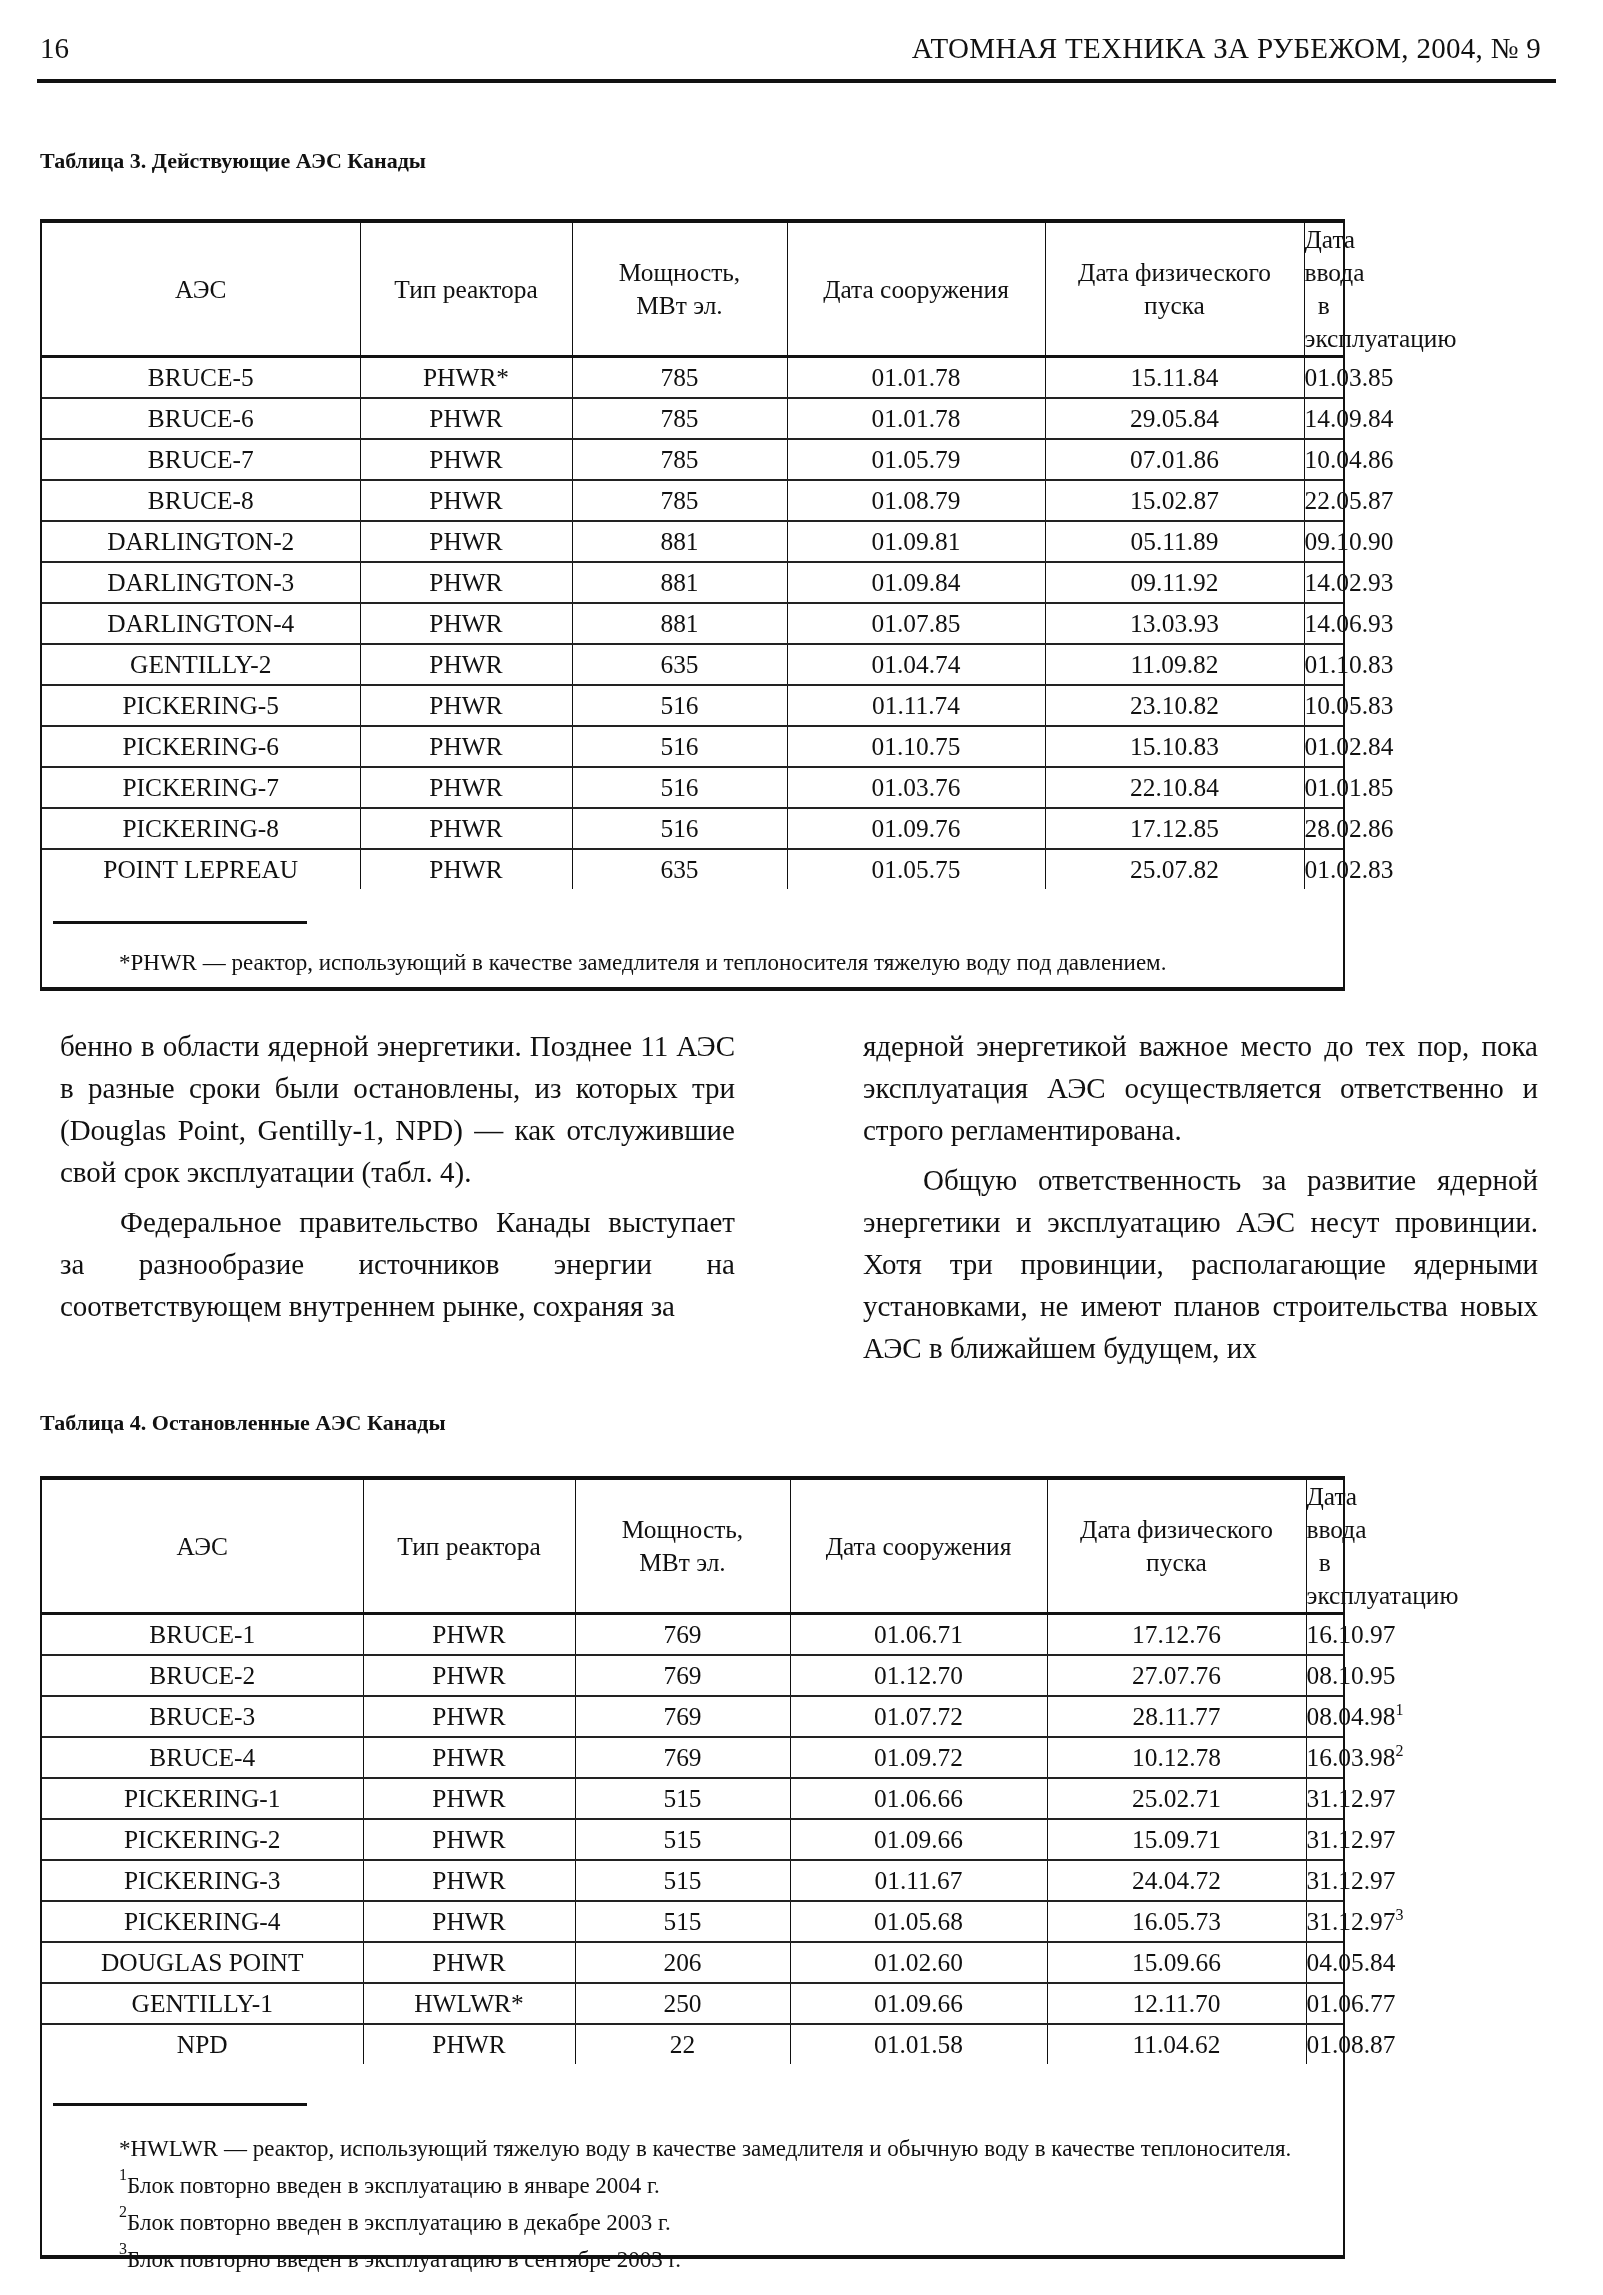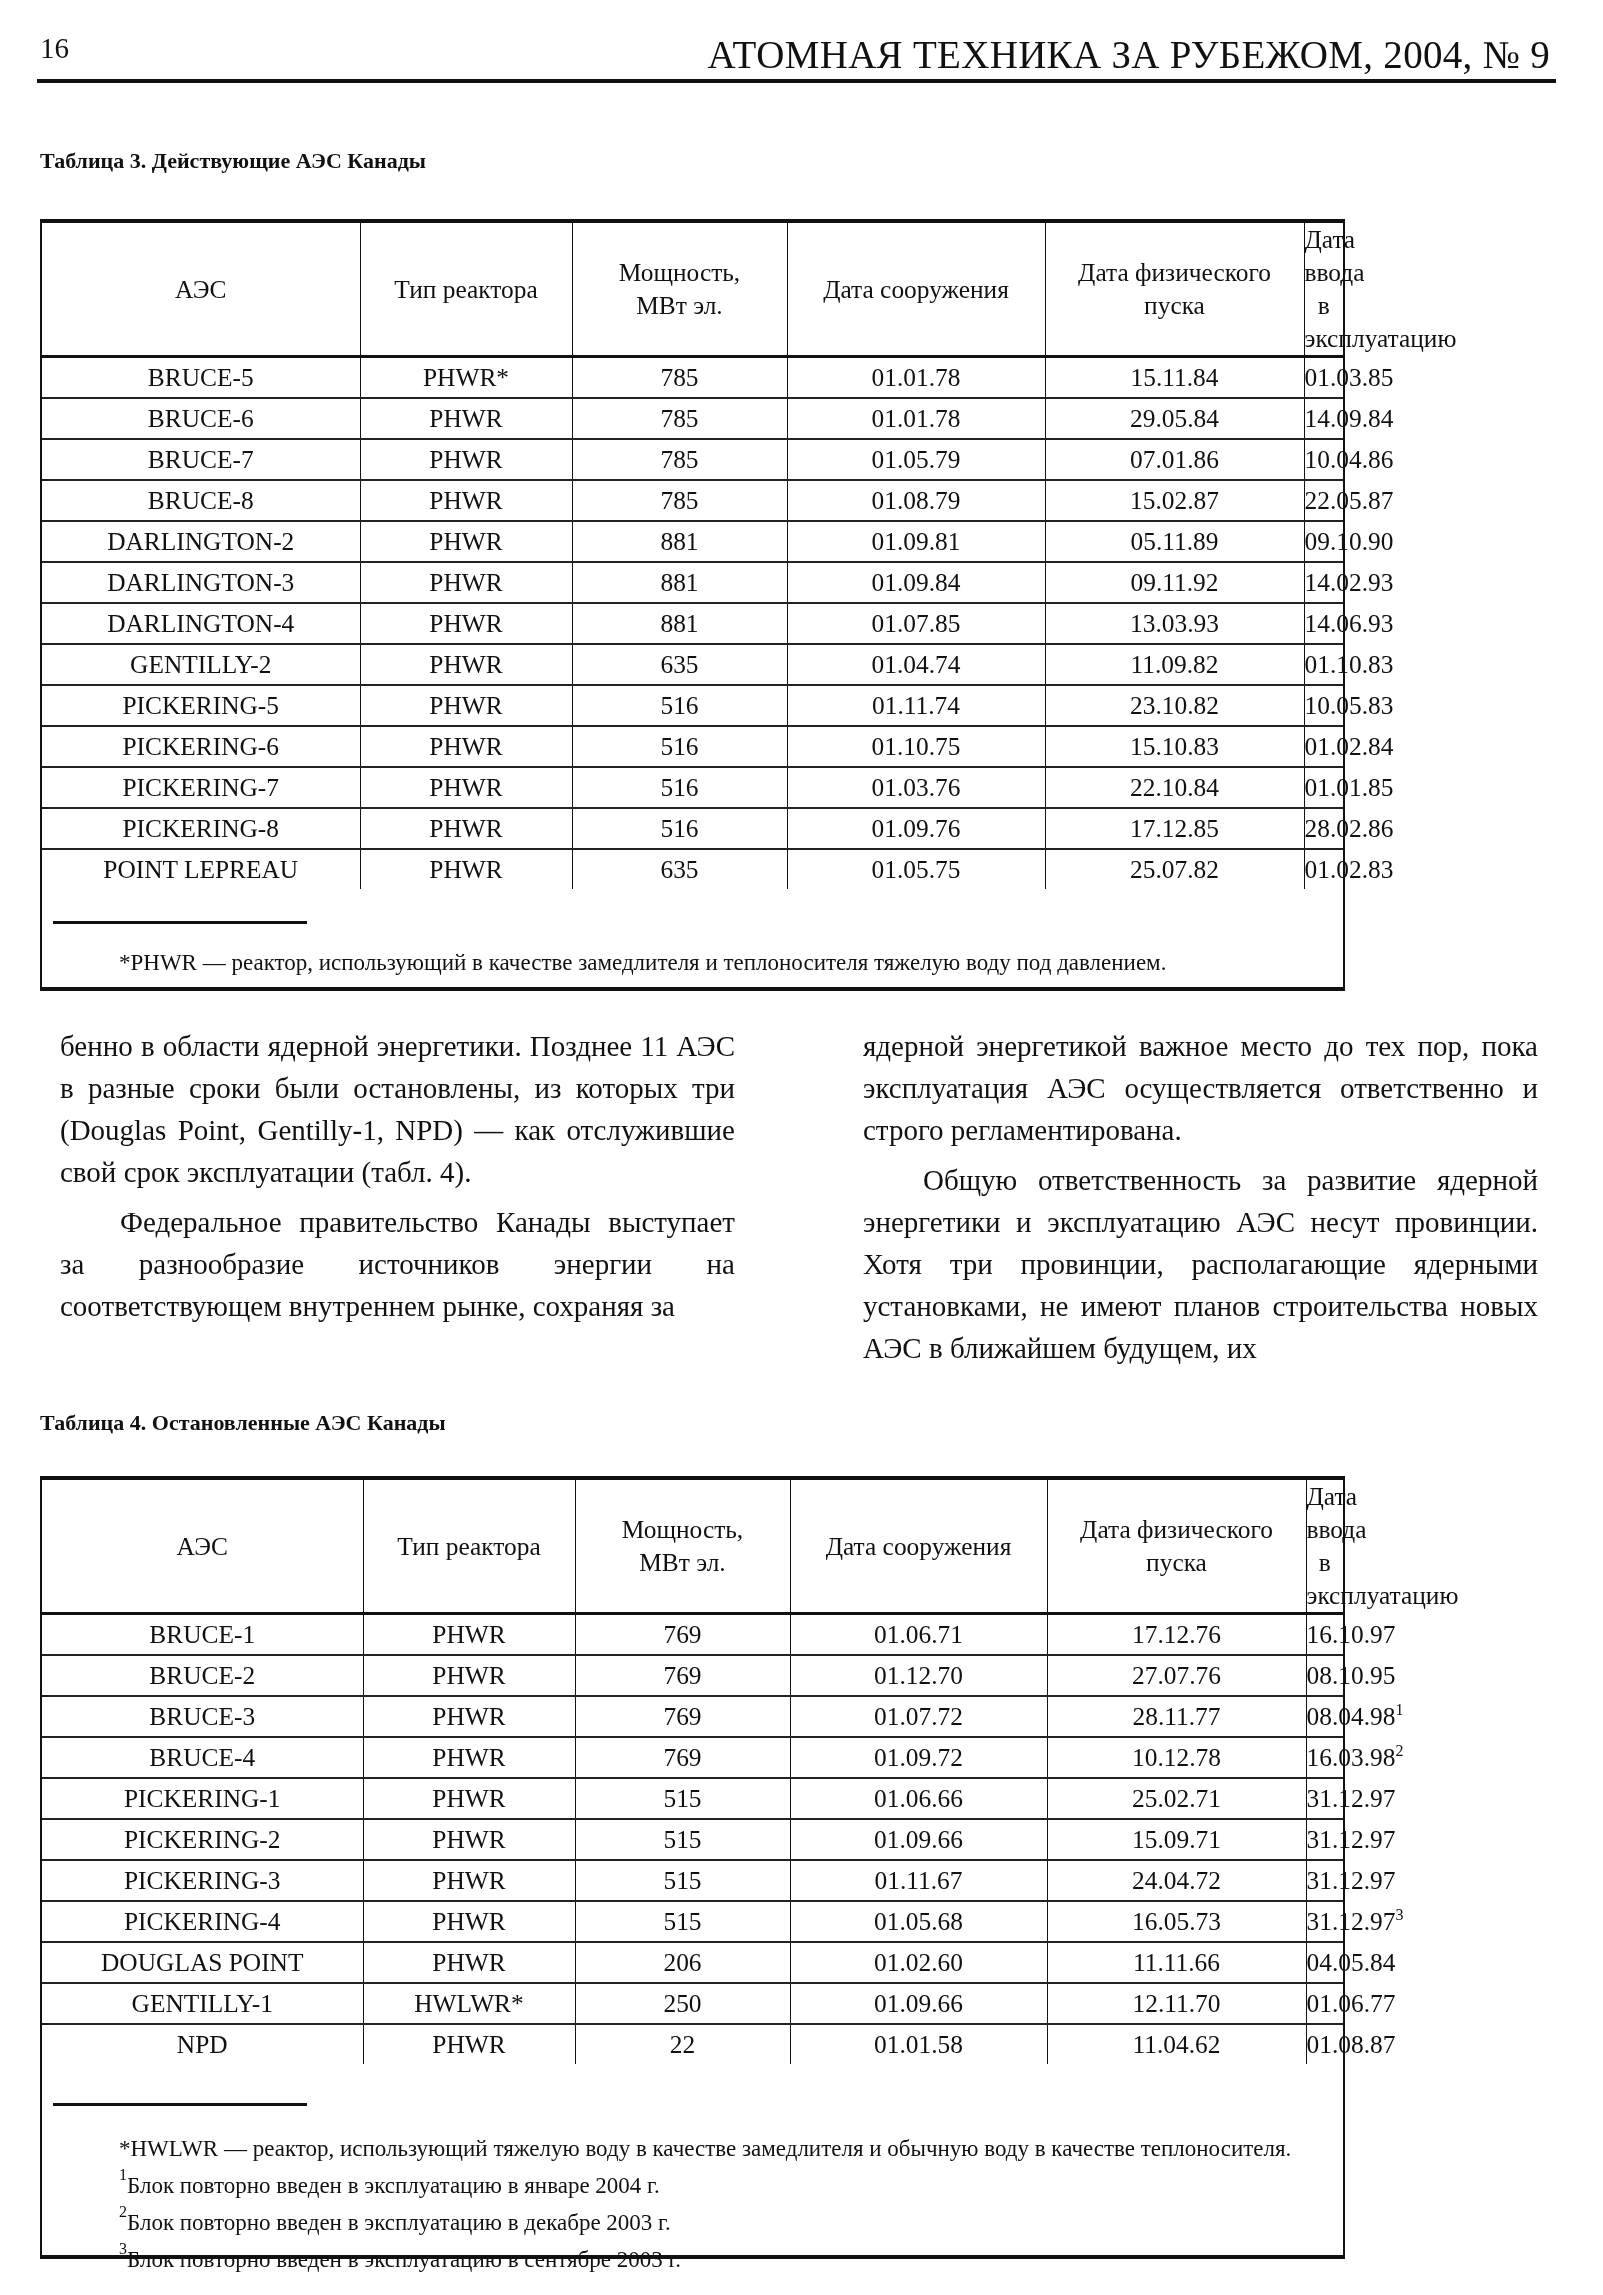--- a/index.html
+++ b/index.html
@@ -1,19 +1,19 @@
 <!DOCTYPE html>
 <html style="font-size:10.7px"><head>
 <meta charset="utf-8">
 <style>
   html, body { margin: 0; padding: 0; background: #ffffff; }
   body { width: 1603px; height: 2295px; position: relative; overflow: hidden;
          font-family: "Liberation Serif", "DejaVu Serif", serif; color: #111; }
   .page-num { position: absolute; left: 40px; top: 32px; font-size: 29px; }
-  .journal { position: absolute; right: 53px; top: 32px; font-size: 39px; letter-spacing: 0.3px; }
+  .journal { position: absolute; right: 62px; top: 32px; font-size: 29px; letter-spacing: 0.3px; }
   .top-rule { position: absolute; left: 37px; right: 47px; top: 79px; height: 4px; background: #111; }
   .tbl-title { position: absolute; left: 40px; font-size: 22px; font-weight: bold; }
   .box { position: absolute; left: 40px; width: 1305px; border: 2px solid #111; border-bottom-width: 4px; border-top-width: 4px; box-sizing: border-box; }
   table.data { border-collapse: collapse; width: 100%; table-layout: fixed; }
   table.data th, table.data td { border-left: 1.3px solid #111; border-right: 1.3px solid #111; text-align: center; font-weight: normal; font-size: 25.4px; padding: 0; }
   table.data th:first-child, table.data td:first-child { border-left: none; }
   table.data th:last-child, table.data td:last-child { border-right: none; }
   table.data thead th { height: 80px; line-height: 33px; border-bottom: 3.3px solid #111; }
   table.data tbody td { border-top: 2.7px solid #222; }
   table.data tbody tr:first-child td { border-top: none; }
@@ -262,21 +262,21 @@
           <td><span>515</span></td>
           <td><span>01.05.68</span></td>
           <td><span>16.05.73</span></td>
           <td><span>31.12.97</span><sup>3</sup></td>
         </tr>
         <tr>
           <td><span>DOUGLAS POINT</span></td>
           <td><span>PHWR</span></td>
           <td><span>206</span></td>
           <td><span>01.02.60</span></td>
-          <td><span>11.11.66</span></td>
+          <td><span>15.09.66</span></td>
           <td><span>04.05.84</span><sup></sup></td>
         </tr>
         <tr>
           <td><span>GENTILLY-1</span></td>
           <td><span>HWLWR*</span></td>
           <td><span>250</span></td>
           <td><span>01.09.66</span></td>
           <td><span>12.11.70</span></td>
           <td><span>01.06.77</span><sup></sup></td>
         </tr>

